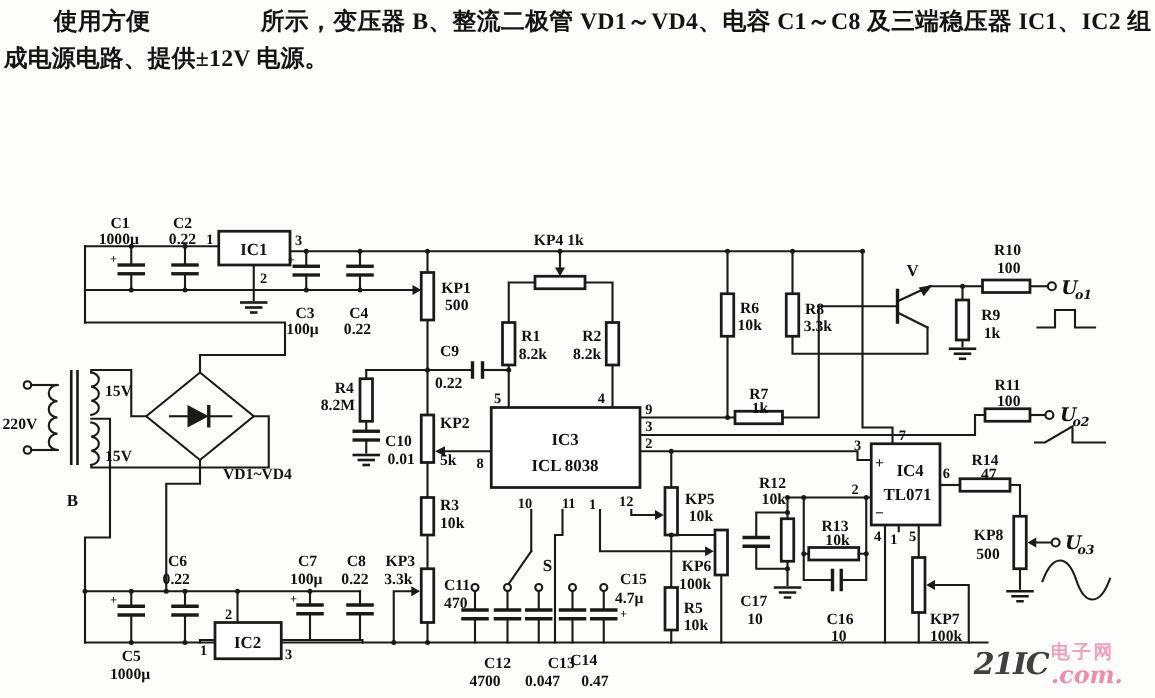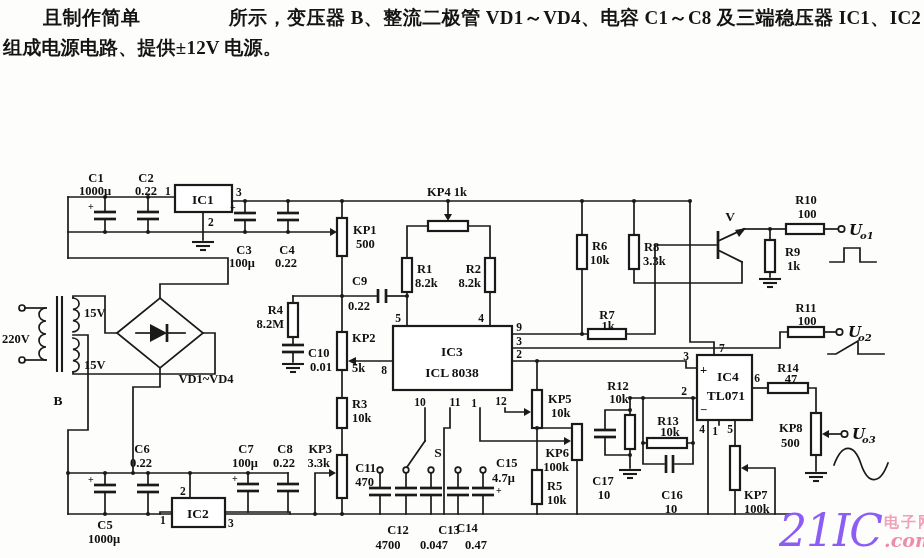--- a/index.html
+++ b/index.html
@@ -20,32 +20,32 @@
   text{fill:#111}
   .lbl{font:700 12.5px "Liberation Serif",serif}
   .pin{font:700 11.5px "Liberation Serif",serif}
   .big{font:700 13.5px "Liberation Serif",serif}
   .sm{font:700 10px "Liberation Serif",serif}
   .uo{font:italic 700 15px "DejaVu Serif",serif}
   .uos{font:italic 700 10px "DejaVu Serif",serif}
   .tm{text-anchor:middle}.te{text-anchor:end}
   .watermark{position:absolute;left:779px;top:510px;display:flex;align-items:flex-start;
              color:#ec92ae;font-family:"DejaVu Serif",serif}
-  .wm-big{font-size:44px;font-weight:400;font-style:italic;line-height:42px;letter-spacing:-1px;color:#8b5cf6}
+  .wm-big{font-size:24px;font-weight:700;font-style:italic;line-height:42px;letter-spacing:-1px;color:#404040}
   .wm-col{display:flex;flex-direction:column;line-height:1;margin-top:4px;margin-left:2px}
   .wm-cn{font-size:15px;font-weight:700;letter-spacing:2px;color:#f0a0ba;font-family:"Liberation Sans",sans-serif}
   .wm-com{font-size:19px;font-style:italic;font-weight:700;margin-top:2px;color:#ee8cab}
 </style>
 </head>
 <body>
 
 <div class="page">
 
   <div class="article">
-    <p class="p2"><span>且制作简单</span><span class="gap"></span><span>所示，变压器 B、整流二极管 VD1～VD4、电容 C1～C8 及三端稳压器 IC1、IC2 组成电源电路、提供±12V 电源。</span></p>
+    <p class="p2"><span>使用方便</span><span class="gap"></span><span>所示，变压器 B、整流二极管 VD1～VD4、电容 C1～C8 及三端稳压器 IC1、IC2 组成电源电路、提供±12V 电源。</span></p>
   </div>
 
   <svg class="schem" width="924" height="408" viewBox="0 150 924 408">
 
     <g>
       <polyline class="w" points="68,197 175,197"></polyline>
       <polyline class="w" points="232,201 690,201"></polyline>
       <polyline class="w" points="68,232 331,232"></polyline>
       <path class="blk" d="M337,232 330,228 330,236 Z"></path>
       <polyline class="w" points="68,258 68,197"></polyline>

